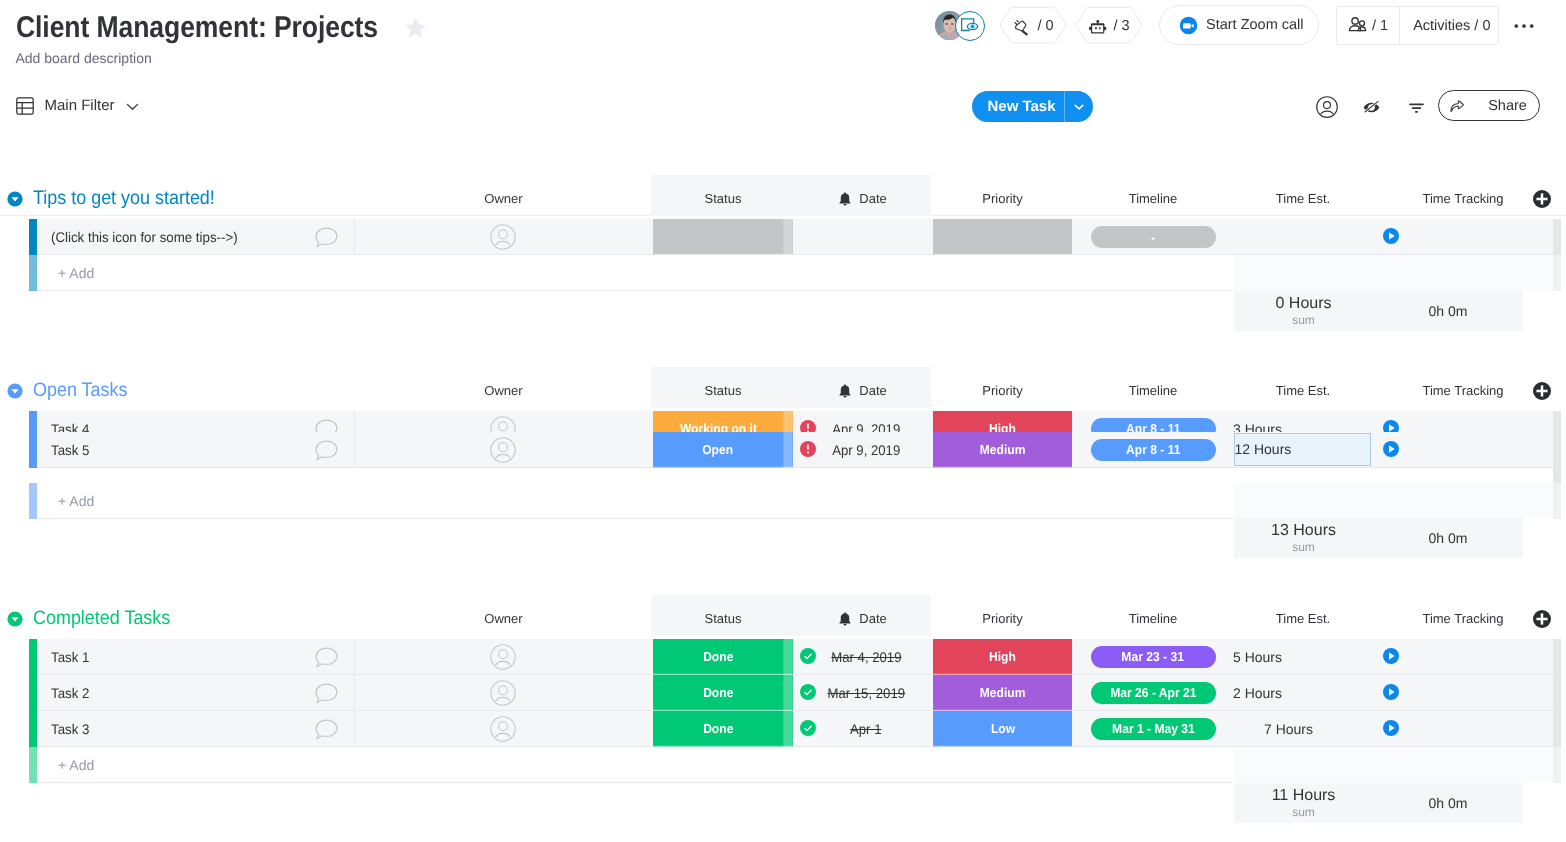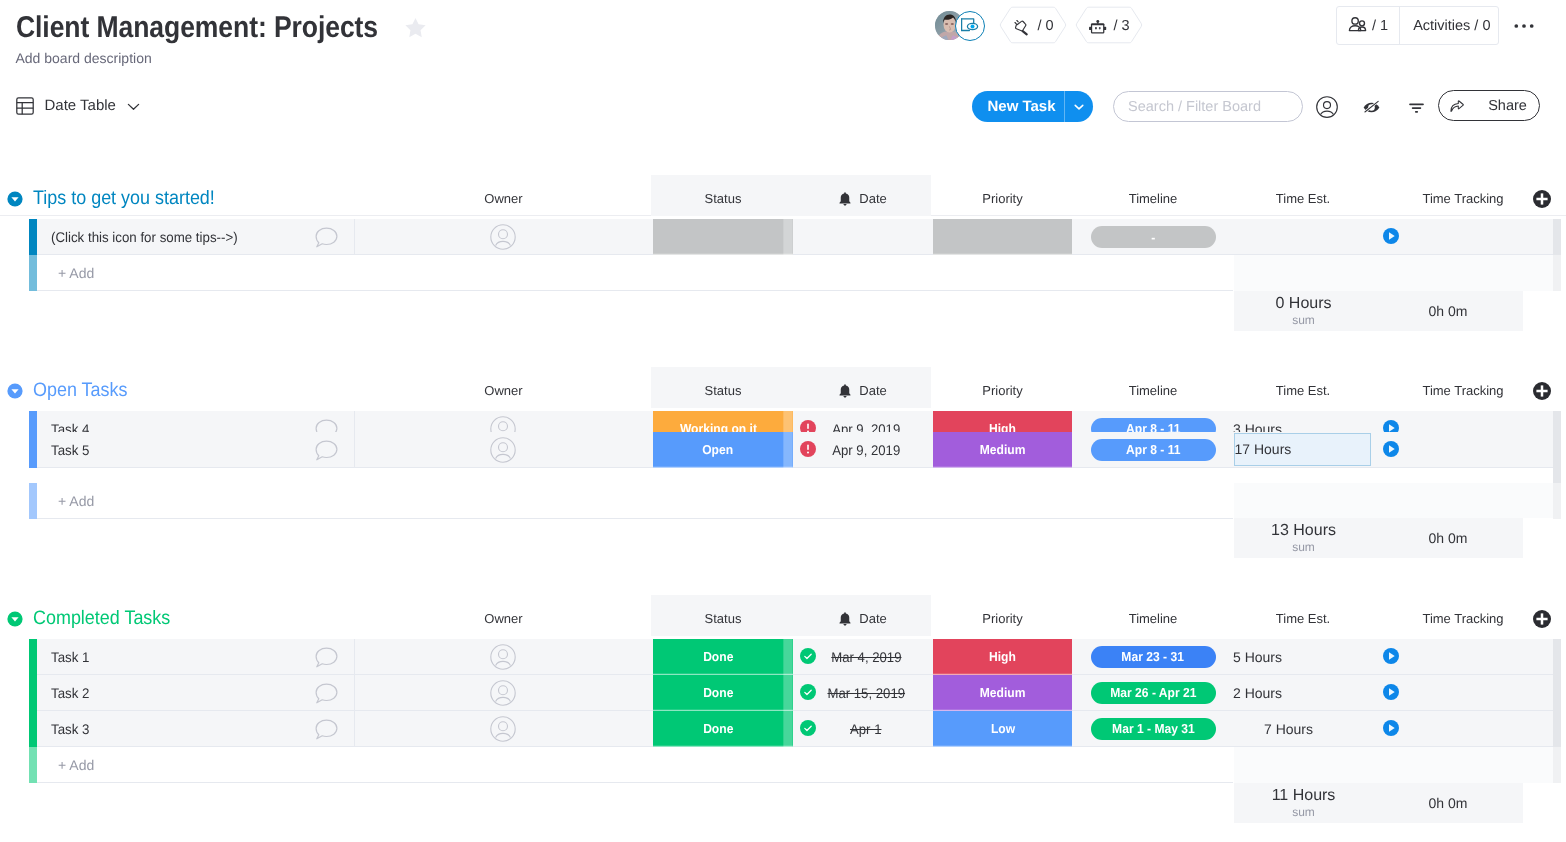--- a/index.html
+++ b/index.html
@@ -239,20 +239,28 @@
               <rect x="1.05" y="11.9" width="2.4" height="3.4" rx="0.7" fill="#323338"></rect>
               <rect x="15.8" y="11.9" width="2.4" height="3.4" rx="0.7" fill="#323338"></rect>
               <rect x="7.05" y="12.1" width="1.8" height="2.5" rx="0.8" fill="#323338"></rect>
               <rect x="10.85" y="12.1" width="1.8" height="2.5" rx="0.8" fill="#4b4d56"></rect>
             </g>
           </svg>
           <span>/ 3</span>
         </span>
       </div>
 
+      <div class="pill-btn">
+        <svg width="19" height="19" viewBox="0 0 24 24">
+          <circle cx="12" cy="12" r="11" fill="#0b85e8"></circle>
+          <path d="M6.4 9.1h7.1c.7 0 1.2.5 1.2 1.2v4.4c0 .7-.5 1.2-1.2 1.2H6.4c-.7 0-1.2-.5-1.2-1.2v-4.4c0-.7.5-1.2 1.2-1.2z" fill="#fff"></path>
+          <path d="M15.4 11.9l3.1-2.2v5.1l-3.1-2.2z" fill="#fff"></path>
+        </svg>
+        <span>Start Zoom call</span>
+      </div>
 
       <div class="boxgroup">
         <div class="seg">
           <svg width="19" height="19" viewBox="0 0 19 19" fill="none" stroke="#323338" stroke-width="1.35" stroke-linecap="round" stroke-linejoin="round">
             <circle cx="7.1" cy="4.9" r="3.2"></circle>
             <path d="M1.4 14.6c0-3 2.5-4.9 5.7-4.9s5.7 1.9 5.7 4.9z"></path>
             <circle cx="14" cy="7.3" r="2.5"></circle>
             <path d="M10.4 14.6c0-2.4 1.6-3.6 3.6-3.6s3.6 1.2 3.6 3.6z"></path>
           </svg>
           <span>/ 1</span>
@@ -271,39 +279,36 @@
       </div>
     </div>
   </div>
 
   <div class="toolbar">
     <div class="viewtab">
       <svg width="18" height="18" viewBox="0 0 18 18" fill="none" stroke="#323338" stroke-width="1.25">
         <rect x="0.8" y="0.8" width="16.4" height="16.4" rx="1.7"></rect>
         <path d="M0.8 5.5h16.4M0.8 11h16.4M6.2 5.5v11.7"></path>
       </svg>
-      <span class="vname">Date Table</span>
+      <span class="vname">Main Filter</span>
       <svg width="13" height="13" viewBox="0 0 13 13" fill="none" stroke="#323338" stroke-width="1.3" stroke-linecap="round" stroke-linejoin="round">
         <path d="M1.4 4.4 6.5 9.2l5.1-4.8"></path>
       </svg>
     </div>
 
     <div class="tb-right">
       <div class="newtask">
         <span class="nt-label">New Task</span>
         <span class="nt-split"></span>
         <span class="nt-caret">
           <svg width="14" height="14" viewBox="0 0 24 24" fill="none" stroke="#fff" stroke-width="2.6" stroke-linecap="round" stroke-linejoin="round">
               <path d="M5.5 9.2 12 15.2l6.5-6"></path>
             </svg>
         </span>
       </div>
-      <div class="searchbox">
-        <span>Search / Filter Board</span>
-      </div>
       <div class="tb-icon" style="left:1309.5px">
         <svg width="22" height="22" viewBox="0 0 22 22" fill="none" stroke="#323338" stroke-width="1.15">
           <circle cx="11" cy="11" r="10.3"></circle>
           <circle cx="11" cy="9.1" r="3.5"></circle>
           <path d="M4.5 18.6a7 5.6 0 0 1 13 0"></path>
         </svg>
       </div>
       <div class="tb-icon" style="left:1354px">
         <svg width="21" height="21" viewBox="0 0 21 21">
           <path d="M2.6 10.5c1.8-3 4.7-4.7 7.9-4.7s6.1 1.7 7.9 4.7c-1.8 3-4.7 4.7-7.9 4.7s-6.1-1.7-7.9-4.7z" fill="#323338"></path>
@@ -511,21 +516,21 @@
               <rect x="10.8" y="5.4" width="2.4" height="8.2" rx="1.2" fill="#fff"></rect>
               <circle cx="12" cy="17.2" r="1.5" fill="#fff"></circle>
             </svg></span>
           <div class="date-txt" style="left:816px;width:100px"><span>Apr 9, 2019</span></div>
           <div class="cell-color" style="left:933px;width:139px;background:#a25ddc">
             <span>Medium</span>
           </div>
           <div class="tl-pill" style="left:1090.5px;width:125px;top:7px;background:#579bfc">
             <span>Apr 8 - 11</span>
           </div>
-          <div class="te-cell sel" style="left:1233.5px;width:137.4px">17 Hours</div>
+          <div class="te-cell sel" style="left:1233.5px;width:137.4px">12 Hours</div>
           <span class="trk-ic" style="left:1383px"><svg width="16" height="16" viewBox="0 0 24 24">
               <circle cx="12" cy="12" r="12" fill="#0d87e9"></circle>
               <path d="M9 6.2l8.6 5.8-8.6 5.8z" fill="#eaf7ff"></path>
             </svg></span>
         </div>
         <div class="addrow" style="top:107.4px">
           <div class="addrow-bg"></div>
           <div class="addrow-bar" style="background:#579bfc"></div>
           <div class="addrow-lbl">+ Add</div>
         </div>
@@ -597,21 +602,21 @@
             <span class="cc-tip"></span>
           </div>
           <span class="date-ind" style="left:799.7px"><svg width="16" height="16" viewBox="0 0 24 24">
               <circle cx="12" cy="12" r="12" fill="#00c875"></circle>
               <path d="M7.2 12.6l3.2 3.1 6.4-6.4" fill="none" stroke="#fff" stroke-width="1.9" stroke-linecap="round" stroke-linejoin="round"></path>
             </svg></span>
           <div class="date-txt strike" style="left:816px;width:100px"><span>Mar 4, 2019</span></div>
           <div class="cell-color" style="left:933px;width:139px;background:#e2445c">
             <span>High</span>
           </div>
-          <div class="tl-pill" style="left:1090.5px;width:125px;top:7px;background:#3b82f6">
+          <div class="tl-pill" style="left:1090.5px;width:125px;top:7px;background:#8b5cf6">
             <span>Mar 23 - 31</span>
           </div>
           <div class="te-cell" style="left:1233px;width:140px">5 Hours</div>
           <span class="trk-ic" style="left:1383px"><svg width="16" height="16" viewBox="0 0 24 24">
               <circle cx="12" cy="12" r="12" fill="#0d87e9"></circle>
               <path d="M9 6.2l8.6 5.8-8.6 5.8z" fill="#eaf7ff"></path>
             </svg></span>
         </div>
         <div class="row" style="top:71.2px">
           <div class="row-bg"></div>

